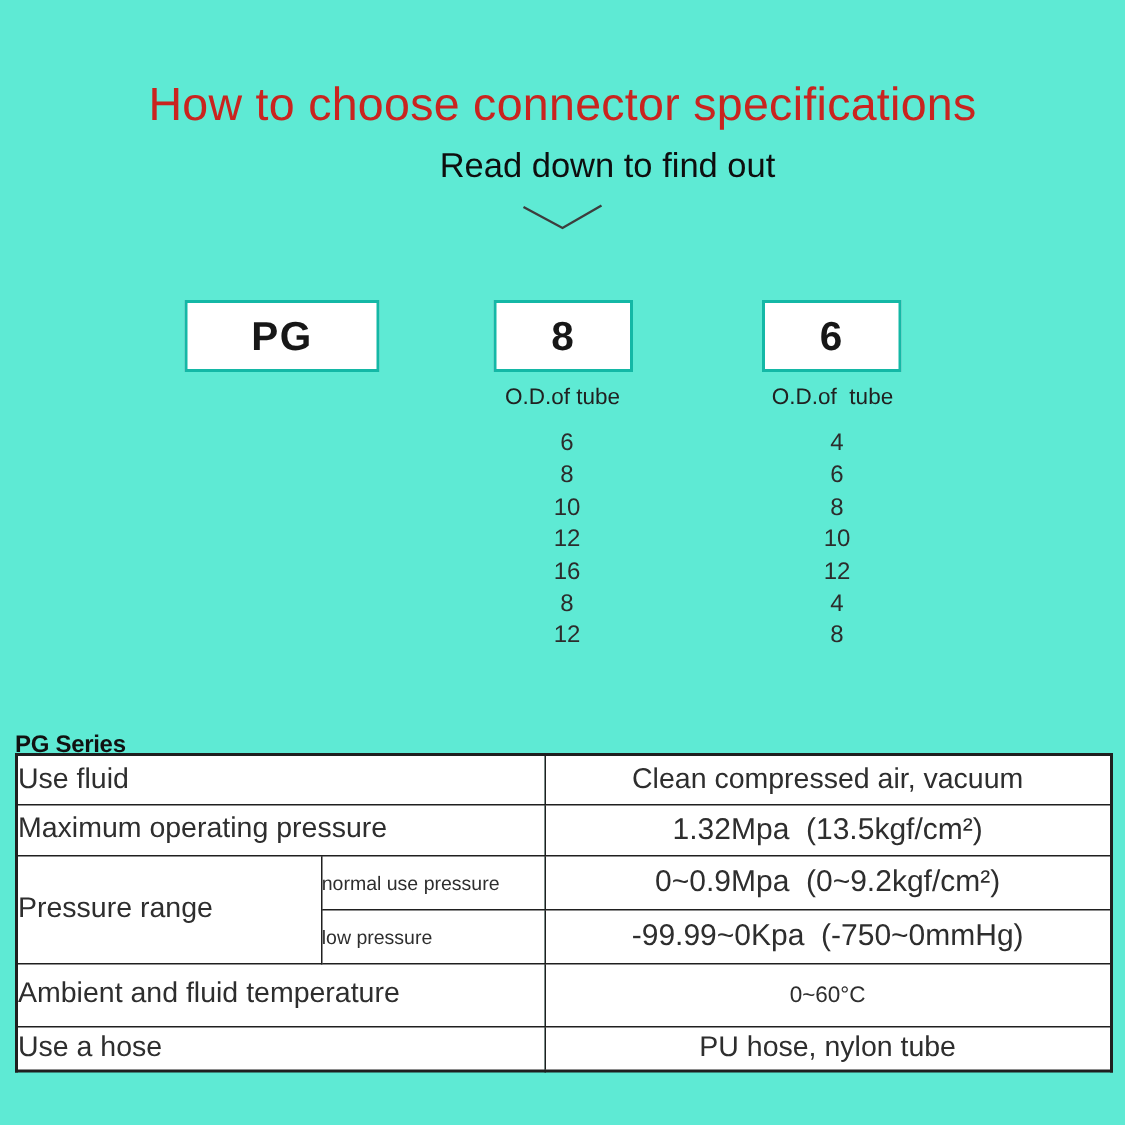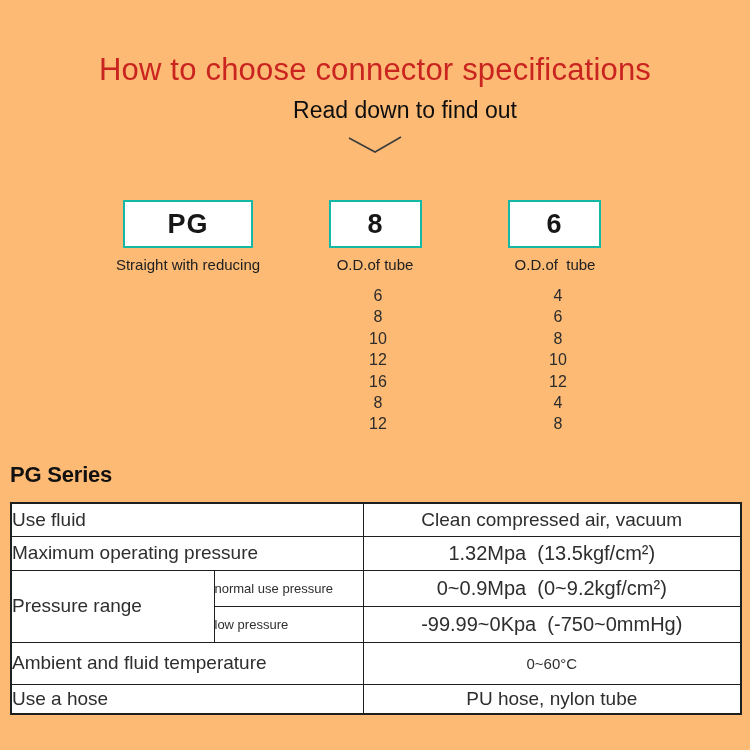--- a/index.html
+++ b/index.html
@@ -2,21 +2,21 @@
 <html style="--accent: #c9241f; --shade: #f2e9da; --line: #1f1f1f;"><head>
 <meta charset="utf-8">
 <style>
   :root{
     --accent:#c9241f;
     --shade:#f2e9da;
     --line:#1f1f1f;
   }
   html,body{margin:0;padding:0;background:#fff;}
   .canvas{
-    position:relative;width:750px;height:750px;background:#fdba74;overflow:hidden;
+    position:relative;width:750px;height:750px;background:#5eead4;overflow:hidden;
     font-family:"Liberation Sans", sans-serif;color:#222;
   }
   .title{
     position:absolute;top:52px;left:0;width:750px;text-align:center;
     font-size:31px;font-weight:400;color:var(--accent);letter-spacing:0.2px;
   }
   .subtitle{
     position:absolute;top:97px;left:0;width:750px;text-align:center;
     font-size:23px;color:#0e0e0e;padding-left:30px;
   }
@@ -36,22 +36,22 @@
   .cap-pg{left:88px;width:200px;}
   .cap-8{left:325px;width:100px;}
   .cap-6{left:505px;width:100px;}
   .opts{
     position:absolute;top:285px;width:56px;text-align:center;
     font-size:16px;line-height:21.4px;color:#2c2c2c;
   }
   .opts-a{left:350px;}
   .opts-b{left:530px;}
   .series-heading{
-    position:absolute;left:10px;top:462px;
-    font-size:22px;font-weight:700;color:#111;letter-spacing:-0.2px;
+    position:absolute;left:10px;top:488px;
+    font-size:16px;font-weight:700;color:#111;letter-spacing:-0.2px;
   }
   table.spec-table{
     position:absolute;left:10px;top:502px;width:730px;
     border-collapse:collapse;table-layout:fixed;
     border:2px solid var(--line);
   }
   table.spec-table td{
     border:1px solid var(--line);
     padding:0;vertical-align:middle;background:#fff;color:#2e2e2e;
   }
@@ -82,21 +82,20 @@
   <div class="code-box box-pg">
     <span>PG</span>
   </div>
   <div class="code-box box-8">
     <span>8</span>
   </div>
   <div class="code-box box-6">
     <span>6</span>
   </div>
 
-  <div class="caption cap-pg">Straight with reducing</div>
   <div class="caption cap-8">O.D.of tube</div>
   <div class="caption cap-6">O.D.of  tube</div>
 
   <div class="opts opts-a">
     <div>6</div>
     <div>8</div>
     <div>10</div>
     <div>12</div>
     <div>16</div>
     <div>8</div>

